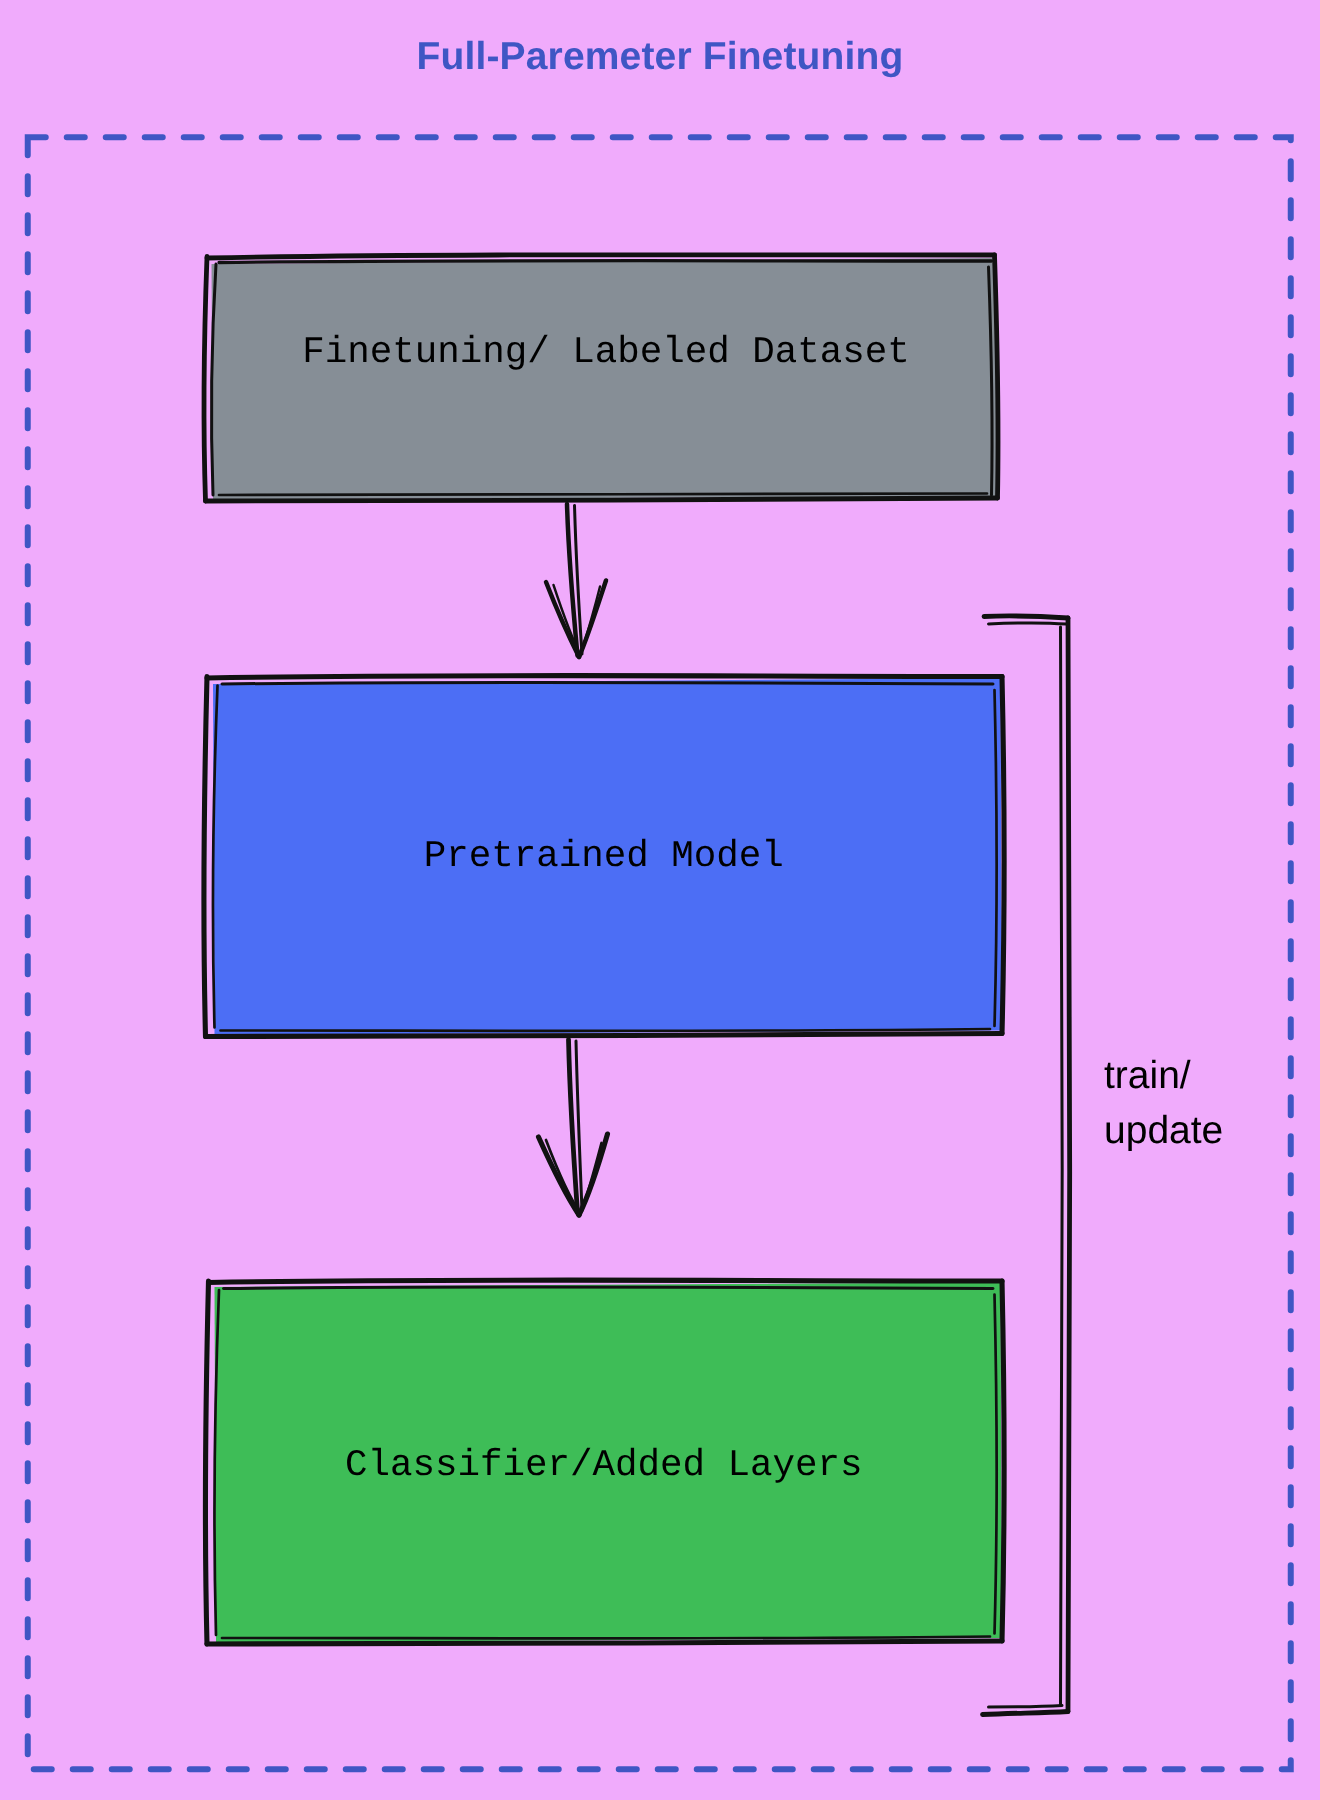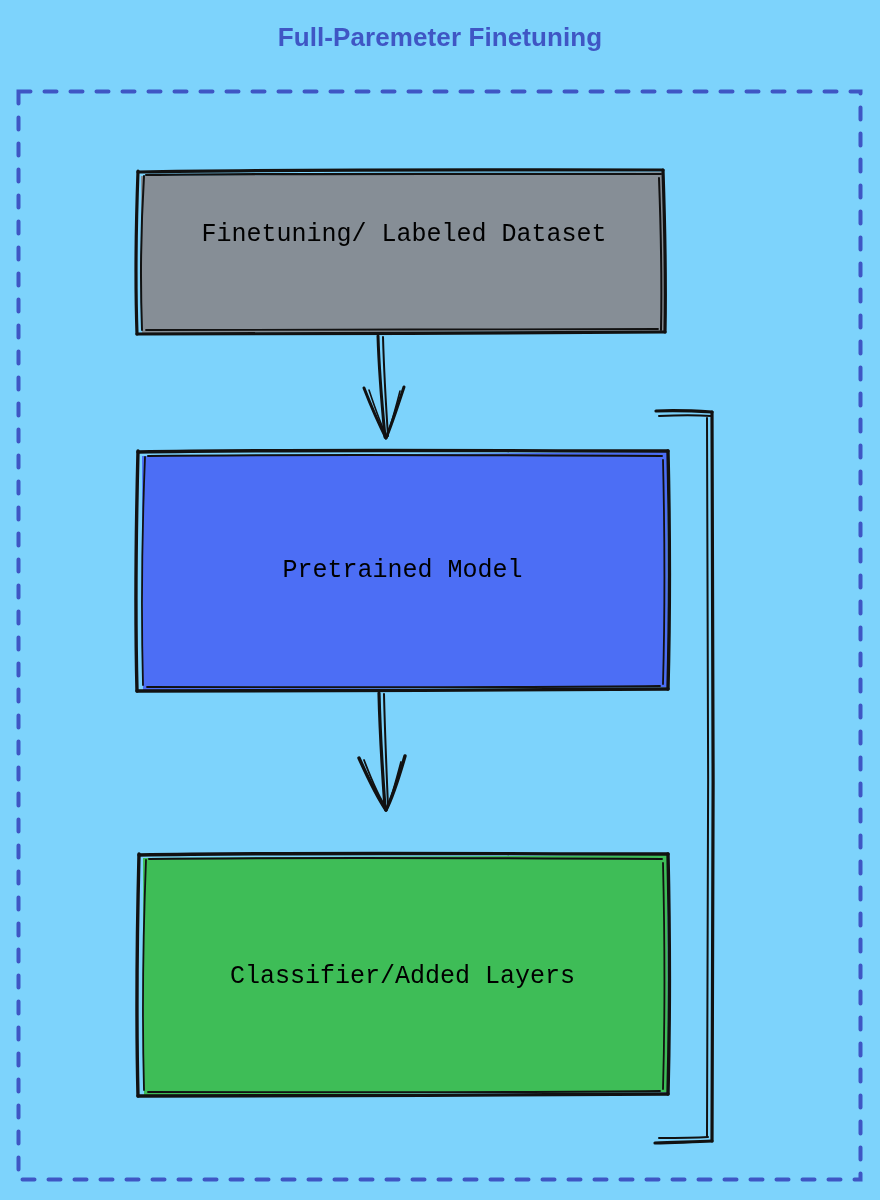--- a/index.html
+++ b/index.html
@@ -7,21 +7,21 @@
     padding: 0;
     background: #ffffff;
   }
   body {
     font-family: "Liberation Sans", sans-serif;
   }
   #canvas {
     position: relative;
     width: 880px;
     height: 1200px;
-    background: #7dd3fc;
+    background: #f0abfc;
     overflow: hidden;
   }
   #diagram-svg {
     position: absolute;
     top: 0;
     left: 0;
     width: 880px;
     height: 1200px;
   }
   .title-text {
@@ -155,14 +155,18 @@
   </svg>
 
   <div class="title-text">Full-Paremeter Finetuning</div>
 
   <div class="box-label" id="label-dataset">Finetuning/ Labeled Dataset</div>
 
   <div class="box-label" id="label-classifier">Classifier/Added Layers</div>
 
   <div class="box-label" id="label-pretrained">Pretrained Model</div>
 
+  <div id="label-train-update">
+    <span>train/</span>
+    <span>update</span>
+  </div>
 
 </div>
 
 </body></html>

